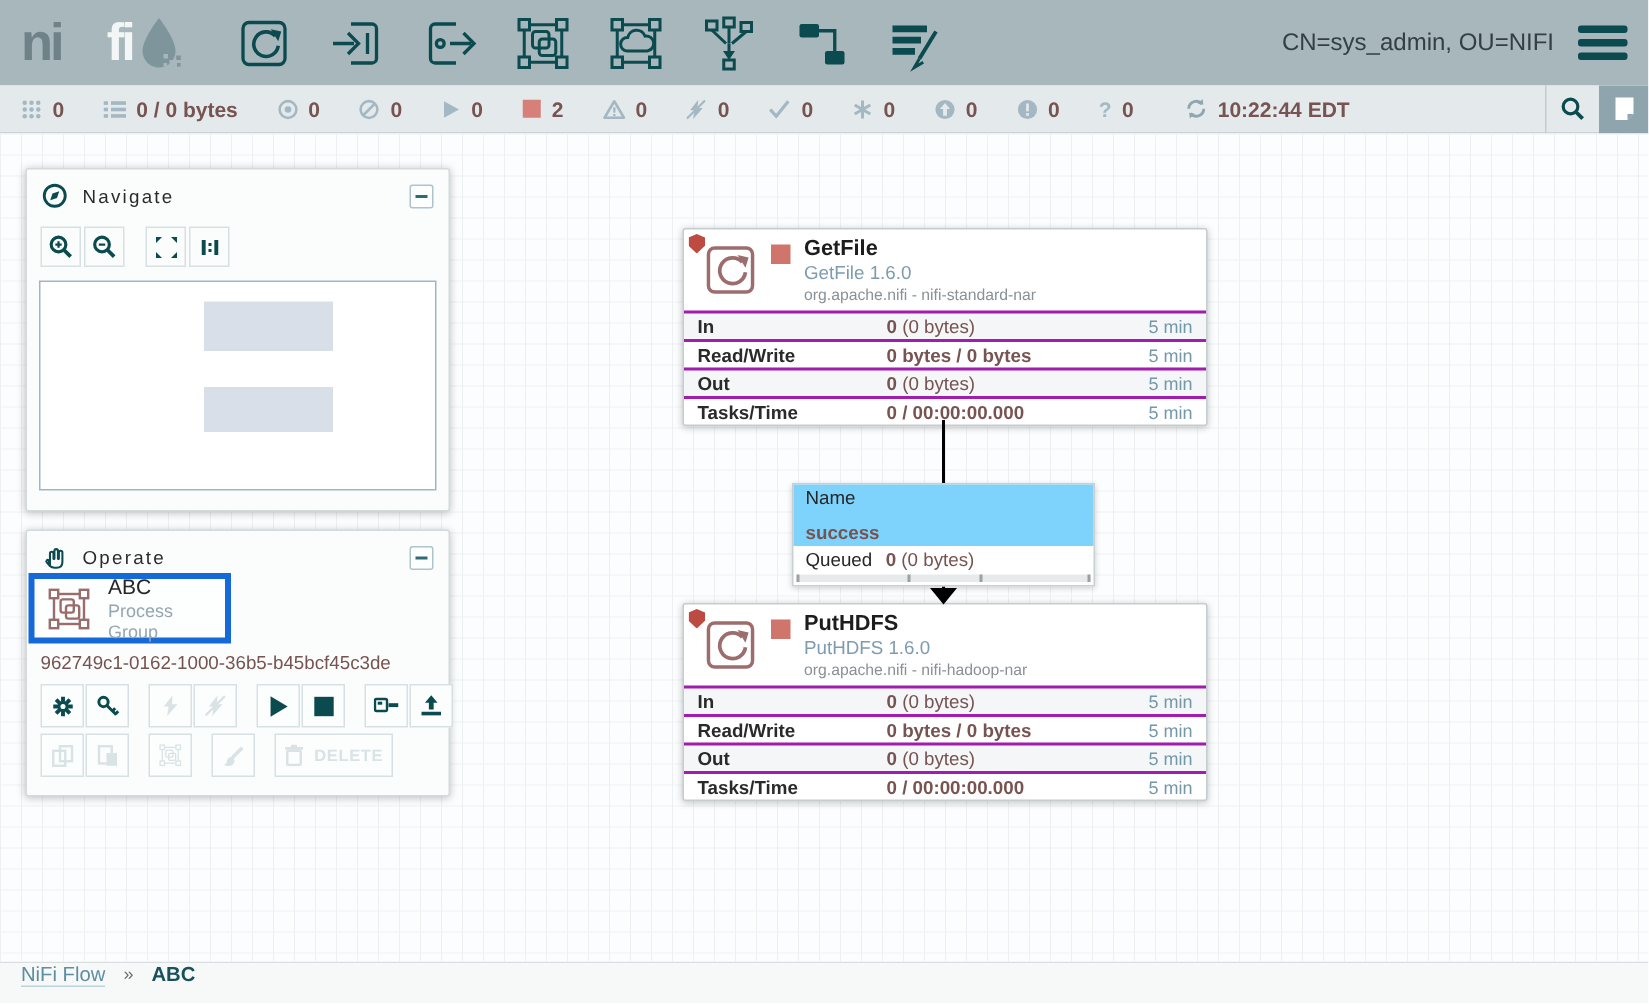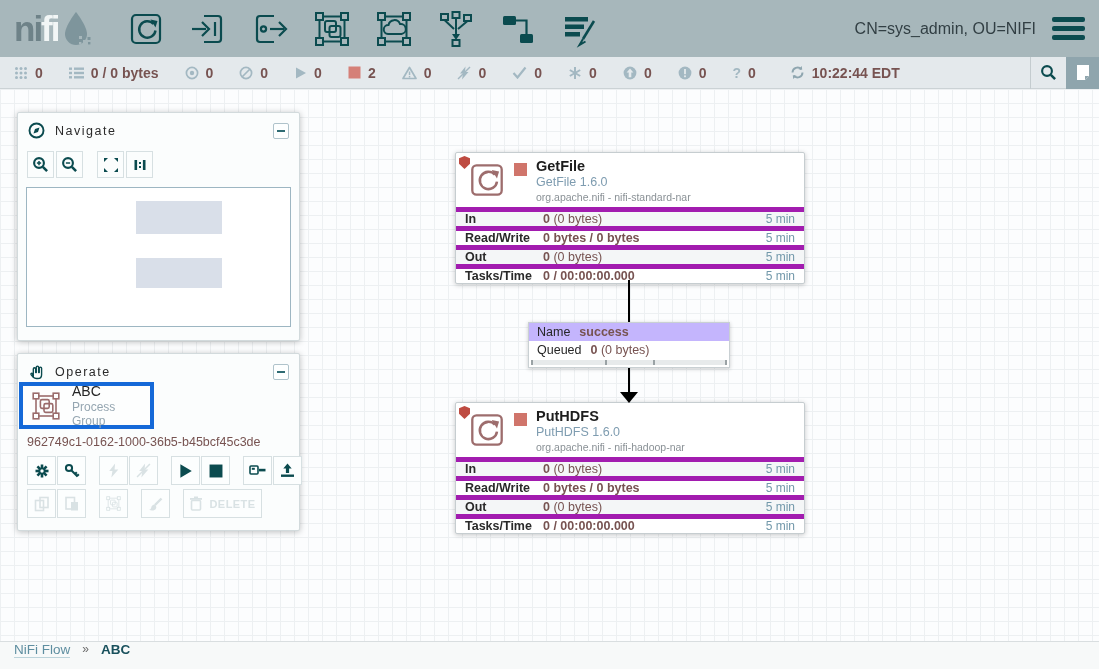--- a/index.html
+++ b/index.html
@@ -3,21 +3,21 @@
 <meta charset="utf-8">
 <style>
   * { margin:0; padding:0; box-sizing:border-box; }
   body { font-family:"Liberation Sans", sans-serif; }
   .app { position:relative; width:1099px; height:669px; overflow:hidden; background:#fff; }
 
   
   .topbar { height:57px; background:#A7B7BB; display:flex; align-items:center; padding-left:14px; }
   .logo { display:flex; align-items:center; }
   .logo .ni { font-size:35px; font-weight:bold; color:#6E8288; letter-spacing:-2px; }
-  .logo .fi { font-size:35px; font-weight:bold; color:#F2F6F6; letter-spacing:-2px; }
+  .logo .fi { font-size:35px; font-weight:bold; color:#F2F6F6; letter-spacing:-2px;padding-left:30px; }
   .tb-tools { display:flex; gap:22px; margin-left:34px; }
   .tb-btn { width:40px; height:40px; background:transparent; border:none; color:#0B4B4F; cursor:pointer; padding:0; }
   .tb-right { margin-left:auto; display:flex; align-items:center; gap:16px; padding-right:14px; }
   .tb-user { font-size:16px; color:#323F44; }
   .hamburger { background:transparent; border:none; display:flex; flex-direction:column; gap:4px; cursor:pointer; padding:0; }
   .hamburger div { width:33px; height:5px; border-radius:2px; background:#0B4B4F; }
 
   
   .statusbar { height:32px; background:#E4E9EC; border-bottom:1px solid #CBD2D5; display:flex; align-items:center; padding-left:14px; font-size:14px; }
   .stat { display:flex; align-items:center; gap:7px; margin-right:26px; }
@@ -60,33 +60,33 @@
   
   .processor { position:absolute; left:455px; width:350px; background:#FFFFFF; border:1px solid #C6CDD0; border-radius:2px; box-shadow:0 1px 5px rgba(0,0,0,.22); }
   .proc-header { display:flex; padding:5px 8px 4px 8px; position:relative; min-height:47px; }
   .shield { position:absolute; left:3px; top:3px; width:11px; height:13px; background:#BE4B41;
     clip-path:polygon(50% 0,100% 18%,100% 60%,50% 100%,0 60%,0 18%); }
   .proc-icon { color:#9D6D6D; margin:1px 6px 0 2px; }
   .run-status { width:13px; height:13px; background:#D0756B; margin:5px 9px 0 0; }
   .proc-name { font-size:14.5px; font-weight:bold; color:#1D1D1D; }
   .proc-type { font-size:12.5px; color:#7E9CB0; margin-top:1px; }
   .proc-bundle { font-size:10.5px; color:#8A9196; margin-top:2px; }
-  .stat-row { display:flex; align-items:center; height:19px; padding:0 9px; border-top:5px solid #a21caf; font-size:12.5px; }
+  .stat-row { display:flex; align-items:center; height:19px; padding:0 9px; border-top:2px solid #a21caf; font-size:12.5px;gap:48px; }
   .stat-row.odd { background:#F4F6F7; }
   .stat-label { width:78px; font-weight:bold; color:#2A2A2A; }
   .stat-value { flex:1; color:#775351; }
   .stat-window { color:#7298AA; font-size:12px; }
 
   
   .conn-line { position:absolute; left:628px; top:191px; width:2px; height:115px; background:#000; z-index:1; }
   .conn-arrow { position:absolute; left:620px; top:303px; width:0; height:0; z-index:1;
     border-left:9px solid transparent; border-right:9px solid transparent; border-top:11px solid #000; }
   .conn-label { position:absolute; left:528px; top:233px; width:202px; background:#fff; border:1px solid #C9D0D3; box-shadow:0 1px 4px rgba(0,0,0,.2); font-size:12.5px; z-index:2; }
   .conn-row { display:flex; gap:9px; padding:2px 8px; }
-  .conn-row.first { background:#c4b5fd; }
+  .conn-row.first { background:#7dd3fc;flex-direction:column; }
   .conn-key { color:#262626; }
   .conn-name { color:#775351; font-weight:bold; }
   .conn-val { color:#775351; }
   .conn-meter { height:5px; margin:1px 2px 2px; background:#E7EAEB; position:relative; }
   .conn-meter i { position:absolute; top:0; width:2px; height:5px; background:#9AA2A5; }
 
   
   .breadcrumb { height:28px; background:#F7F9F9; border-top:1px solid #D9DEE0; display:flex; align-items:flex-start; gap:12px; padding-left:14px; font-size:13.5px; }
   .bc-root { color:#5E8EA0; border-bottom:1px solid #BCD3DA; cursor:pointer; }
   .bc-sep { color:#6B6B6B; font-size:12px; }

